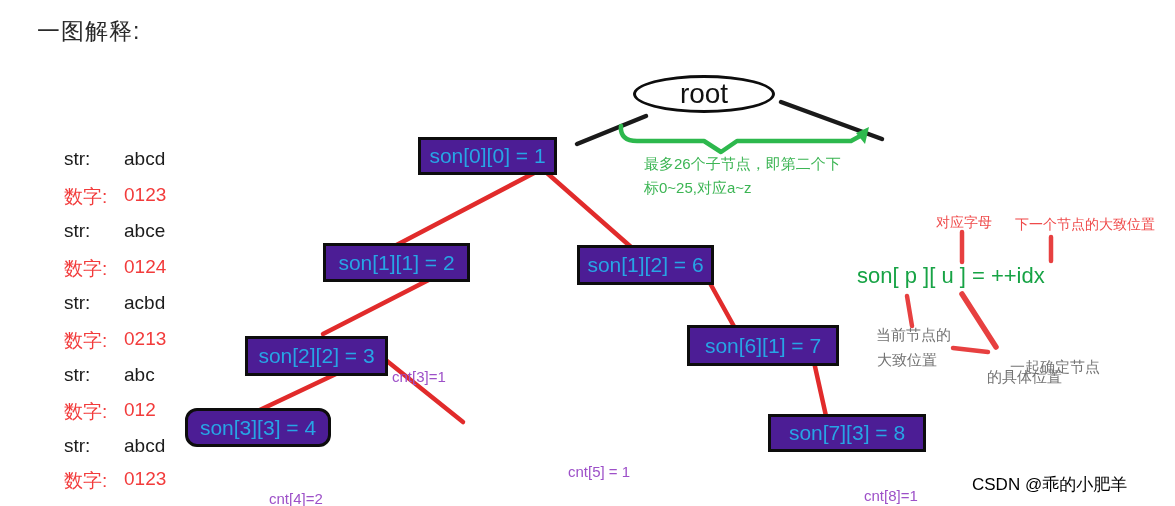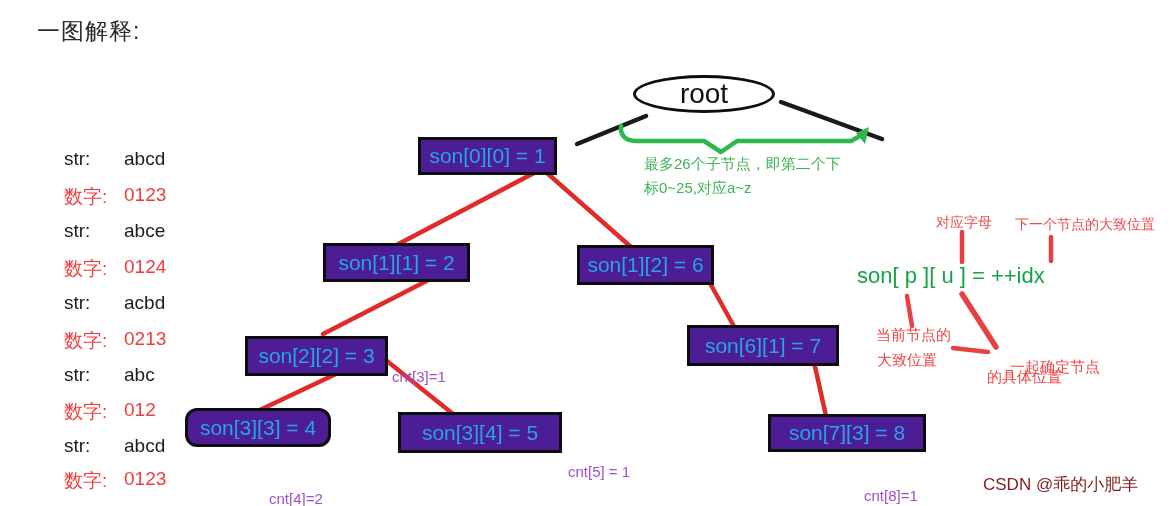--- a/index.html
+++ b/index.html
@@ -21,22 +21,22 @@
   }
   .cnt{color:#9d50c8;font-size:15px;white-space:nowrap;margin-top:32px;}
   #root-node{
     left:633px;top:75px;width:142px;height:38px;border:3px solid #0d0d0d;border-radius:50%;
     display:flex;align-items:center;justify-content:center;font-size:28px;color:#111;
     background:#fff;box-sizing:border-box;
   }
   .green-note{color:#3cb554;font-size:15px;white-space:nowrap;}
   #formula{left:857px;top:263px;font-size:22px;color:#17a345;white-space:nowrap;}
   .red-note{color:#ef4a4a;font-size:14px;white-space:nowrap;}
-  .red-note2{color:#ef4444;font-size:15px;white-space:nowrap;}
-  #watermark{left:972px;top:473px;font-size:17px;color:#7f1d1d;white-space:nowrap;margin-left:11px;}
+  .red-note2{color:#737373;font-size:15px;white-space:nowrap;}
+  #watermark{left:972px;top:473px;font-size:17px;color:#000000;white-space:nowrap;}
   svg{position:absolute;left:0;top:0;}
 </style>
 </head>
 <body>
 
 <div id="stage">
 
   <svg width="1175" height="506" viewBox="0 0 1175 506">
 
     <line x1="646" y1="116" x2="577" y2="144" stroke="#1a1a1a" stroke-width="4.5" stroke-linecap="round"></line>
@@ -104,21 +104,20 @@
     </div>
 
   <div class="abs" id="root-node">root</div>
 
   <div class="abs node" style="left:418px;top:137px;width:139px;height:38px;">son[0][0] = 1</div>
   <div class="abs node" style="left:323px;top:243px;width:147px;height:39px;">son[1][1] = 2</div>
   <div class="abs node" style="left:577px;top:245px;width:137px;height:40px;">son[1][2] = 6</div>
   <div class="abs node" style="left:245px;top:336px;width:143px;height:40px;">son[2][2] = 3</div>
   <div class="abs node" style="left:687px;top:325px;width:152px;height:41px;">son[6][1] = 7</div>
   <div class="abs node" style="left:185px;top:408px;width:146px;height:39px;border-radius:12px;">son[3][3] = 4</div>
-  <div class="abs node" style="left:398px;top:412px;width:164px;height:41px;">son[3][4] = 5</div>
   <div class="abs node" style="left:768px;top:414px;width:158px;height:38px;">son[7][3] = 8</div>
 
   <div class="abs cnt" style="left:392px;top:336px;">cnt[3]=1</div>
   <div class="abs cnt" style="left:269px;top:458px;">cnt[4]=2</div>
   <div class="abs cnt" style="left:568px;top:431px;">cnt[5] = 1</div>
   <div class="abs cnt" style="left:864px;top:455px;">cnt[8]=1</div>
 
   <div class="abs green-note" style="left:644px;top:155px;">最多26个子节点，即第二个下</div>
   <div class="abs green-note" style="left:644px;top:179px;">标0~25,对应a~z</div>
 

